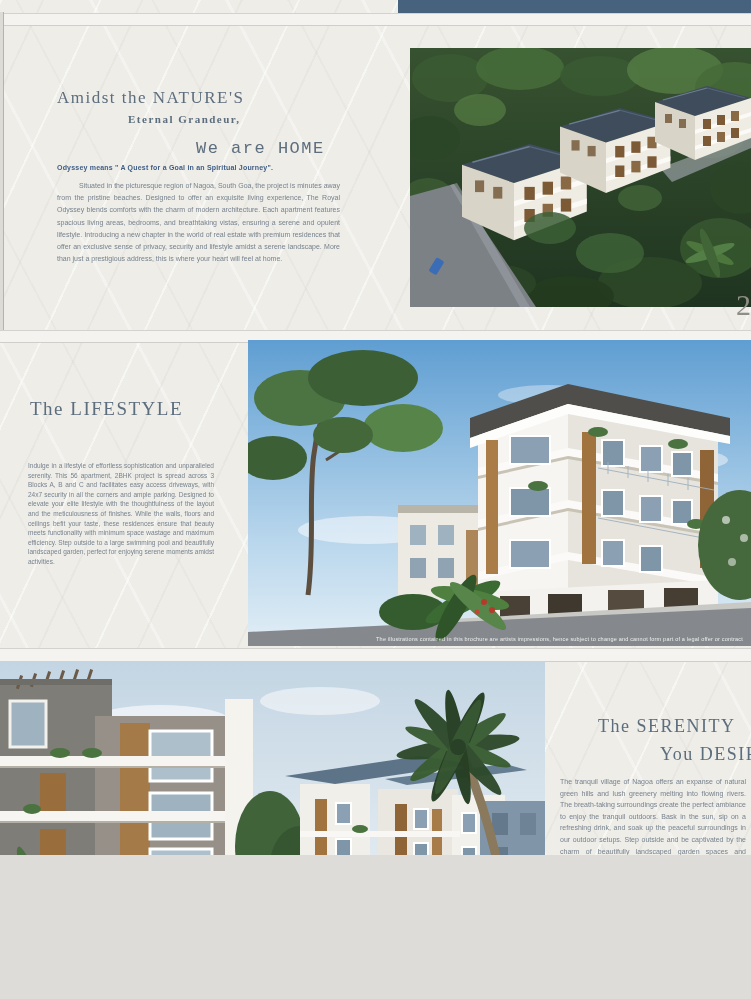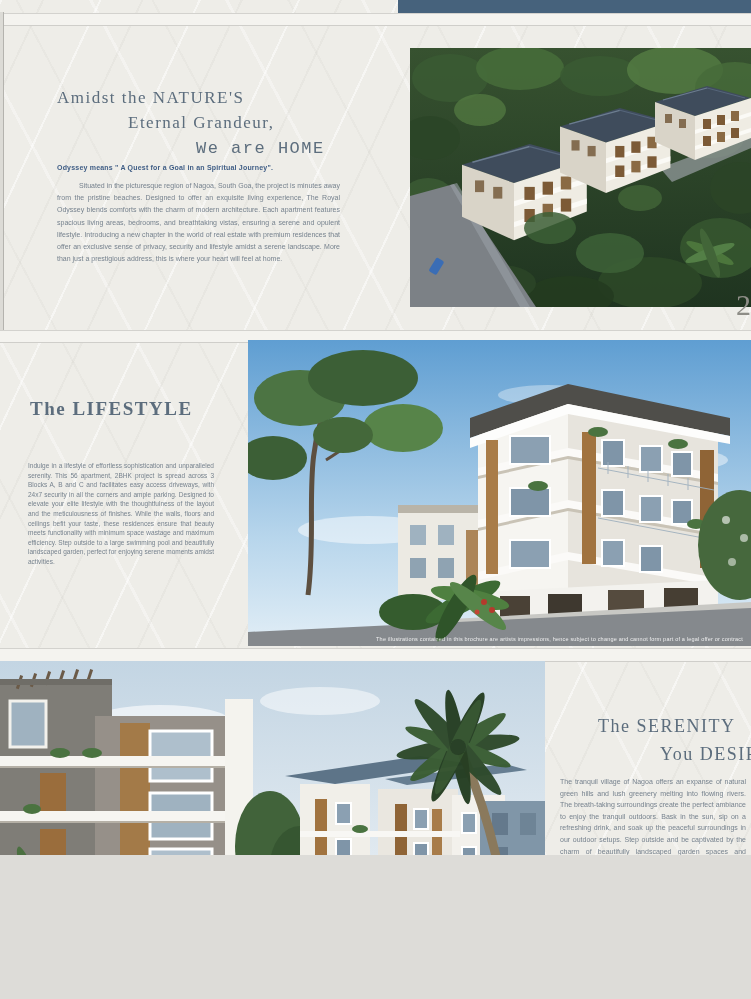--- a/index.html
+++ b/index.html
@@ -29,21 +29,21 @@
 <div id="stage">
 
   <div class="abs" style="left:398px;top:0;width:353px;height:13px;background:#46627c;"></div>
 
   <div class="abs hairband" style="left:0;top:13px;width:751px;height:11px;"></div>
 
   <div class="abs" style="left:3px;top:12px;width:1px;height:322px;background:#b4b3ae;"></div>
   <div class="abs" style="left:0;top:12px;width:3px;height:322px;background:#dcdbd6;"></div>
 
   <div class="abs heading" style="left:57px;top:88px;font-size:17px;">Amidst the NATURE'S</div>
-  <div class="abs heading" style="left:128px;top:113px;font-size:17px;">Eternal Grandeur,</div>
+  <div class="abs heading" style="left:128px;top:113px;font-size:11px;font-weight:bold;">Eternal Grandeur,</div>
   <div class="abs heading" style="left:196px;top:139px;font-size:17px;font-family:Liberation Mono, monospace;">We are HOME</div>
 
   <div class="abs" style="left:57px;top:164px;width:290px;font-size:7px;font-weight:bold;color:#3f5d85;letter-spacing:.2px;">Odyssey means " A Quest for a Goal in an Spiritual Journey".</div>
 
   <div class="abs bodytext" style="left:57px;top:180px;width:283px;font-size:7px;line-height:12.2px;text-indent:22px;">Situated in the picturesque region of Nagoa, South Goa, the project is minutes away from the pristine beaches. Designed to offer an exquisite living experience, The Royal Odyssey blends comforts with the charm of modern architecture. Each apartment features spacious living areas, bedrooms, and breathtaking vistas, ensuring a serene and opulent lifestyle. Introducing a new chapter in the world of real estate with premium residences that offer an exclusive sense of privacy, security and lifestyle amidst a serene landscape. More than just a prestigious address, this is where your heart will feel at home.</div>
 
   <div class="abs photo" style="left:410px;top:48px;width:341px;height:259px;">
     <svg width="341" height="259" viewBox="0 0 341 259" preserveAspectRatio="none">
       <defs>
         <linearGradient id="forest" x1="0" y1="0" x2="0" y2="1">
@@ -100,21 +100,21 @@
       </g>
       <ellipse cx="140" cy="180" rx="26" ry="16" fill="#3c5f36" opacity=".85"></ellipse>
       <ellipse cx="230" cy="150" rx="22" ry="13" fill="#466b3a" opacity=".7"></ellipse>
     </svg>
   </div>
 
   <div class="abs pagenum" style="left:736px;top:288px;font-size:30px;">2</div>
 
   <div class="abs hairband" style="left:0;top:330px;width:751px;height:11px;"></div>
 
-  <div class="abs heading" style="left:30px;top:398px;font-size:19px;font-weight:bold;">The LIFESTYLE</div>
+  <div class="abs heading" style="left:30px;top:398px;font-size:19px;">The LIFESTYLE</div>
 
   <div class="abs bodytext" style="left:28px;top:461px;width:186px;font-size:6.5px;line-height:9.6px;">Indulge in a lifestyle of effortless sophistication and unparalleled serenity. This 56 apartment, 2BHK project is spread across 3 Blocks A, B and C and facilitates easy access driveways, with 24x7 security in all the corners and ample parking. Designed to elevate your elite lifestyle with the thoughtfulness of the layout and the meticulousness of finishes. While the walls, floors and ceilings befit your taste, these residences ensure that beauty meets functionality with minimum space wastage and maximum efficiency. Step outside to a large swimming pool and beautifully landscaped garden, perfect for enjoying serene moments amidst activities.</div>
 
   <div class="abs photo" style="left:248px;top:340px;width:503px;height:306px;">
     <svg width="503" height="306" viewBox="0 0 503 306" preserveAspectRatio="none">
       <defs>
         <linearGradient id="sky1" x1="0" y1="0" x2="0" y2="1">
           <stop offset="0" stop-color="#5f9ed2"></stop>
             <stop offset=".65" stop-color="#b8d6ec"></stop>
             <stop offset="1" stop-color="#e2eef6"></stop>

